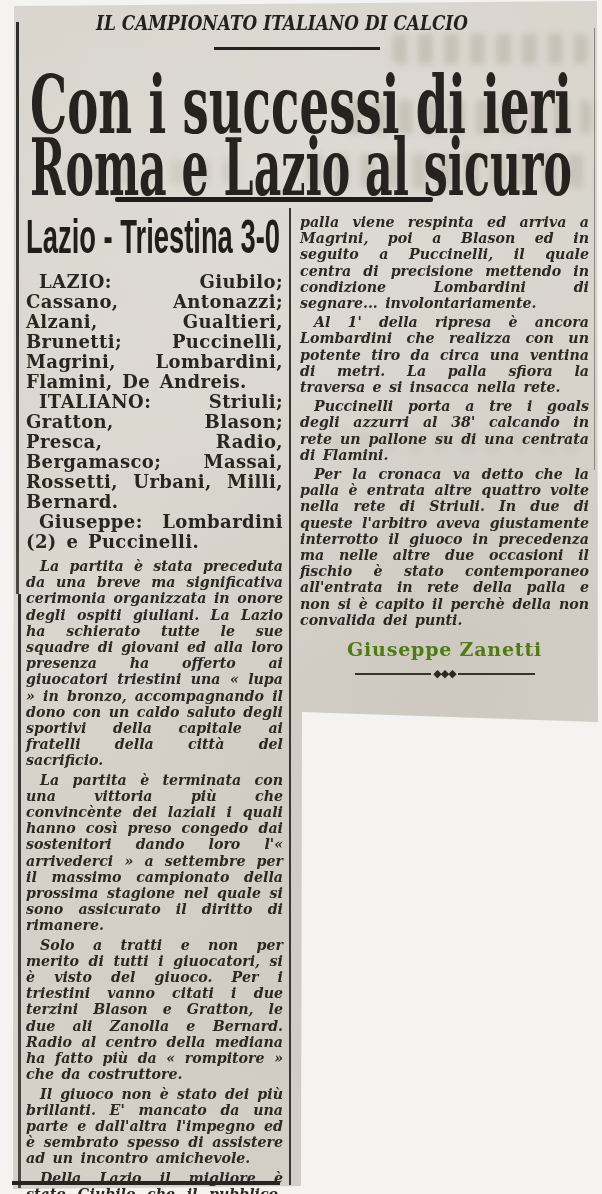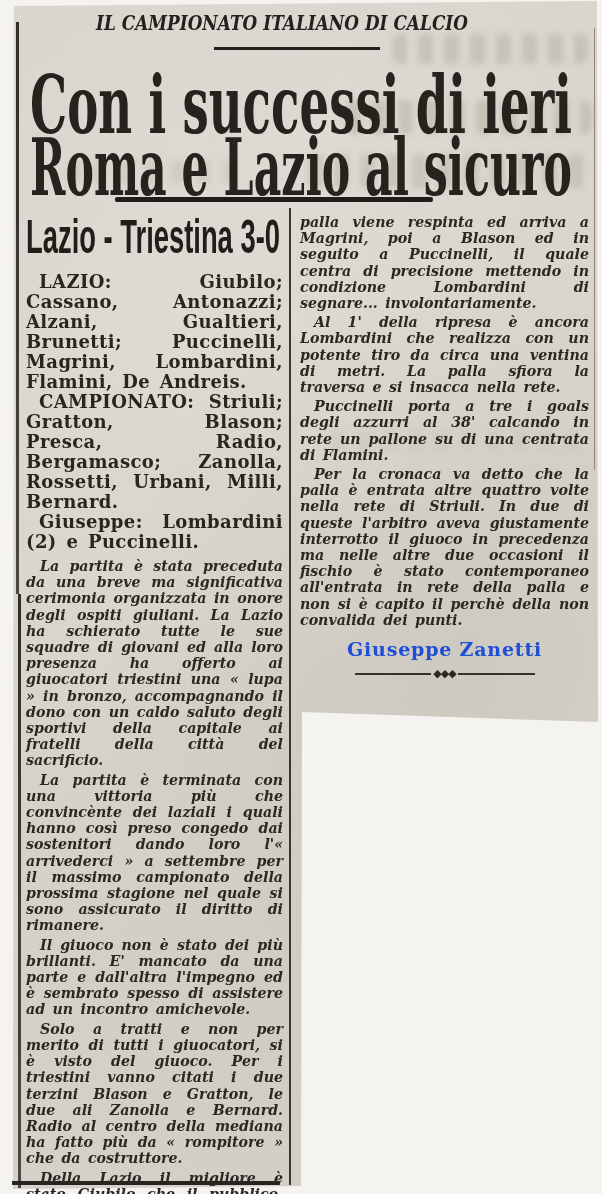--- a/index.html
+++ b/index.html
@@ -54,21 +54,21 @@
     text-align:justify; text-indent:13px; letter-spacing:.4px; word-spacing:3px; color:#29261f;
   }
   .body-p {
     margin:0 0 3px 0; font-style:italic; font-weight:700;
     font-size:14.2px; line-height:16.2px; text-align:justify;
     text-indent:14px; word-spacing:2.5px; color:#2b2822;
   }
   .body-p.noindent { text-indent:0; }
   .byline {
     margin:10px 0 0 0; text-align:center; font-weight:700; font-style:normal;
-    font-size:19px; letter-spacing:.8px; color:#1d4ed8;
+    font-size:19px; letter-spacing:.8px; color:#4d7c0f;
   }
   .byline-divider { display:flex; align-items:center; width:180px; margin:8px auto 0 auto; }
   .byline-divider .dash { flex:1; border-top:2px solid #35322c; height:0; }
   .byline-divider .diamonds { font-size:11px; letter-spacing:-1px; color:#2c2923; padding:0 2px; line-height:1; }
 </style>
 </head>
 <body>
 
 <div class="stage">
   <div class="paper"></div>
@@ -100,29 +100,29 @@
     <div class="col-rule"></div>
     <div class="bottom-rule"></div>
 
     <section class="left-col">
       <svg class="subheadline-svg" width="257" height="52">
         <text x="0" y="41" textLength="254" lengthAdjust="spacingAndGlyphs" font-family="Liberation Sans, sans-serif" font-weight="bold" font-size="48" fill="#211e19">Lazio - Triestina 3-0</text>
       </svg>
 
       <div class="lineup-block">
         <p class="lineup-p"><span>LAZIO:</span> <span>Giubilo; Cassano, Antonazzi; Alzani, Gualtieri, Brunetti; Puccinelli, Magrini, Lombardini, Flamini, De Andreis.</span></p>
-        <p class="lineup-p"><span>CAMPIONATO:</span> <span>Striuli; Gratton, Blason; Presca, Radio, Bergamasco; Zanolla, Rossetti, Urbani, Milli, Bernard.</span></p>
+        <p class="lineup-p"><span>ITALIANO:</span> <span>Striuli; Gratton, Blason; Presca, Radio, Bergamasco; Massai, Rossetti, Urbani, Milli, Bernard.</span></p>
         <p class="lineup-p"><span>Giuseppe:</span> <span>Lombardini (2) e Puccinelli.</span></p>
       </div>
 
       <div style="height:6px"></div>
       <p class="body-p">La partita è stata preceduta da una breve ma significativa cerimonia organizzata in onore degli ospiti giuliani. La Lazio ha schierato tutte le sue squadre di giovani ed alla loro presenza ha offerto ai giuocatori triestini una « lupa » in bronzo, accompagnando il dono con un caldo saluto degli sportivi della capitale ai fratelli della città del sacrificio.</p>
       <p class="body-p">La partita è terminata con una vittoria più che convincènte dei laziali i quali hanno così preso congedo dai sostenitori dando loro l'« arrivederci » a settembre per il massimo campionato della prossima stagione nel quale si sono assicurato il diritto di rimanere.</p>
+      <p class="body-p">Solo a tratti e non per merito di tutti i giuocatori, si è visto del giuoco. Per i triestini vanno citati i due terzini Blason e Gratton, le due ali Zanolla e Bernard. Radio al centro della mediana ha fatto più da « rompitore » che da costruttore.</p>
       <p class="body-p">Il giuoco non è stato dei più brillanti. E' mancato da una parte e dall'altra l'impegno ed è sembrato spesso di assistere ad un incontro amichevole.</p>
-      <p class="body-p">Solo a tratti e non per merito di tutti i giuocatori, si è visto del giuoco. Per i triestini vanno citati i due terzini Blason e Gratton, le due ali Zanolla e Bernard. Radio al centro della mediana ha fatto più da « rompitore » che da costruttore.</p>
       <p class="body-p">Della Lazio il migliore è stato Giubilo che il pubblico, in fine partita, ha applaudito calorosamente. Degli altri sono piaciuti Puccinelli, Flamini, Gualtieri, Cassano e Antonazzi. Nella squadra però si è notato un certo assieme e se la partita fosse stata meno facile si sarebbe certamente vista una Lazio capace di fare di più.</p>
 
     </section>
 
     <section class="right-col">
       <p class="body-p noindent">palla viene respinta ed arriva a Magrini, poi a Blason ed in seguito a Puccinelli, il quale centra di precisione mettendo in condizione Lombardini di segnare... involontariamente.</p>
       <p class="body-p">Al 1' della ripresa è ancora Lombardini che realizza con un potente tiro da circa una ventina di metri. La palla sfiora la traversa e si insacca nella rete.</p>
       <p class="body-p">Puccinelli porta a tre i goals degli azzurri al 38' calcando in rete un pallone su di una centrata di Flamini.</p>
       <p class="body-p">Per la cronaca va detto che la palla è entrata altre quattro volte nella rete di Striuli. In due di queste l'arbitro aveva giustamente interrotto il giuoco in precedenza ma nelle altre due occasioni il fischio è stato contemporaneo all'entrata in rete della palla e non si è capito il perchè della non convalida dei punti.</p>
       <p class="byline">Giuseppe Zanetti</p>

